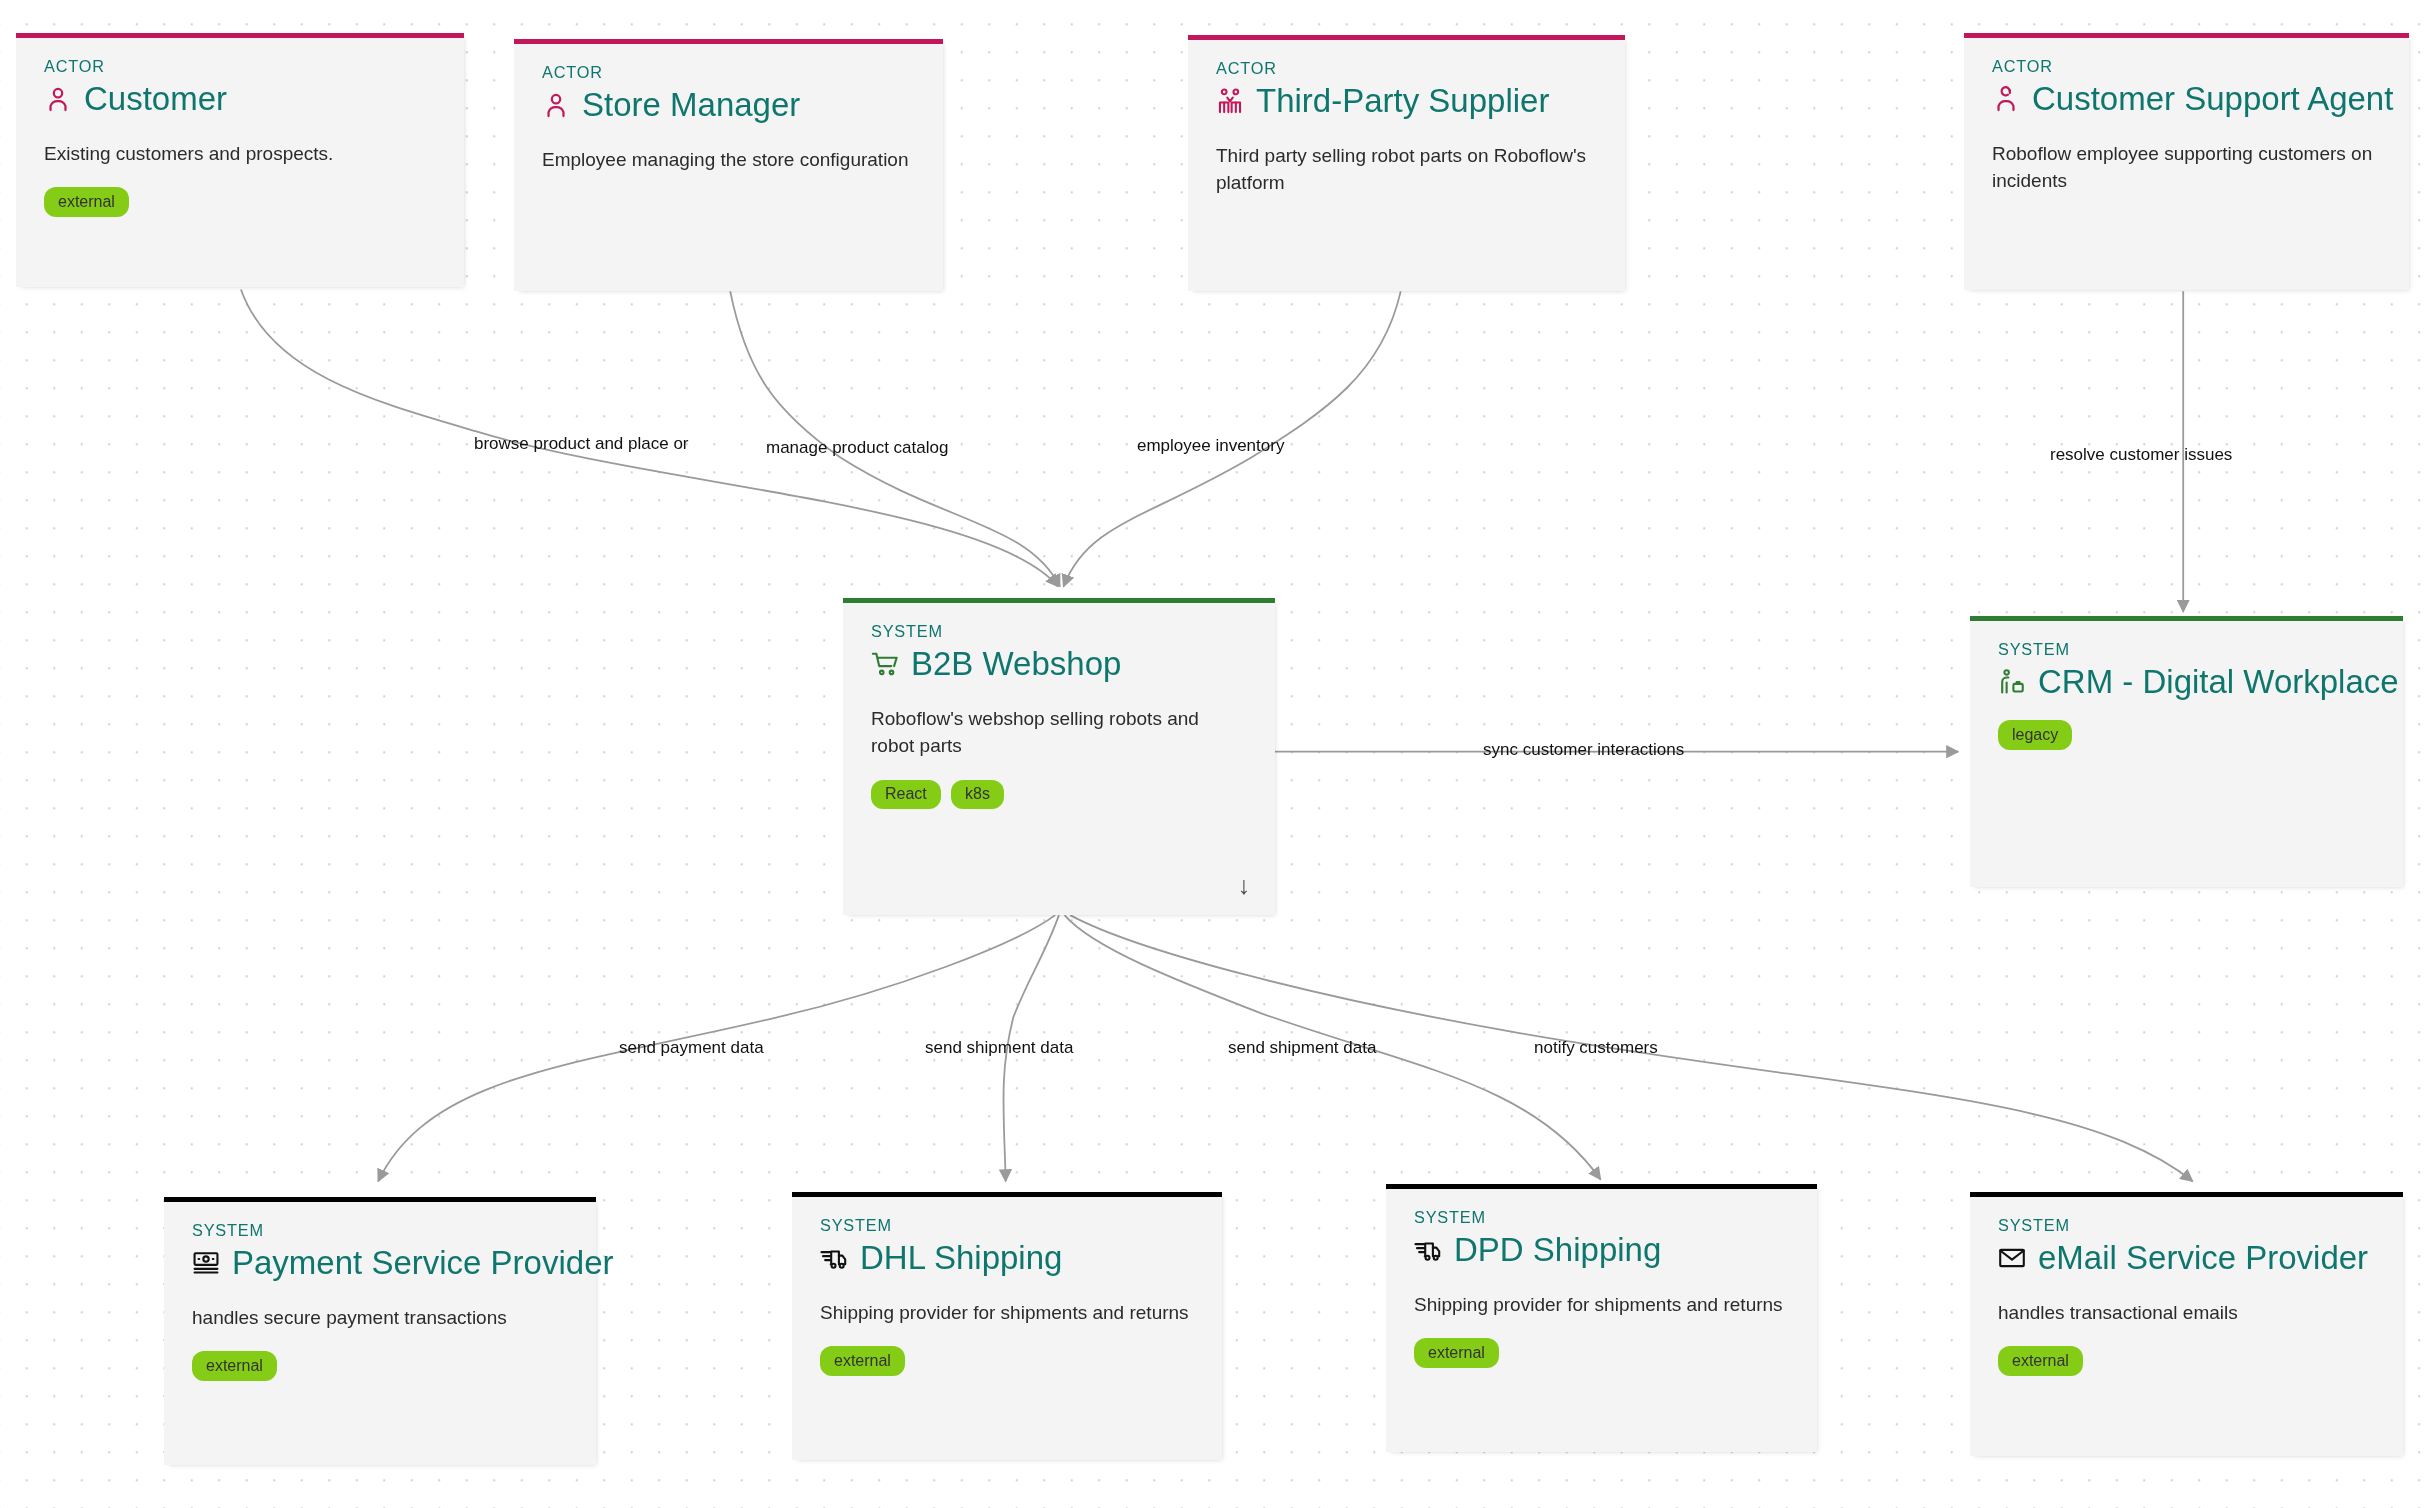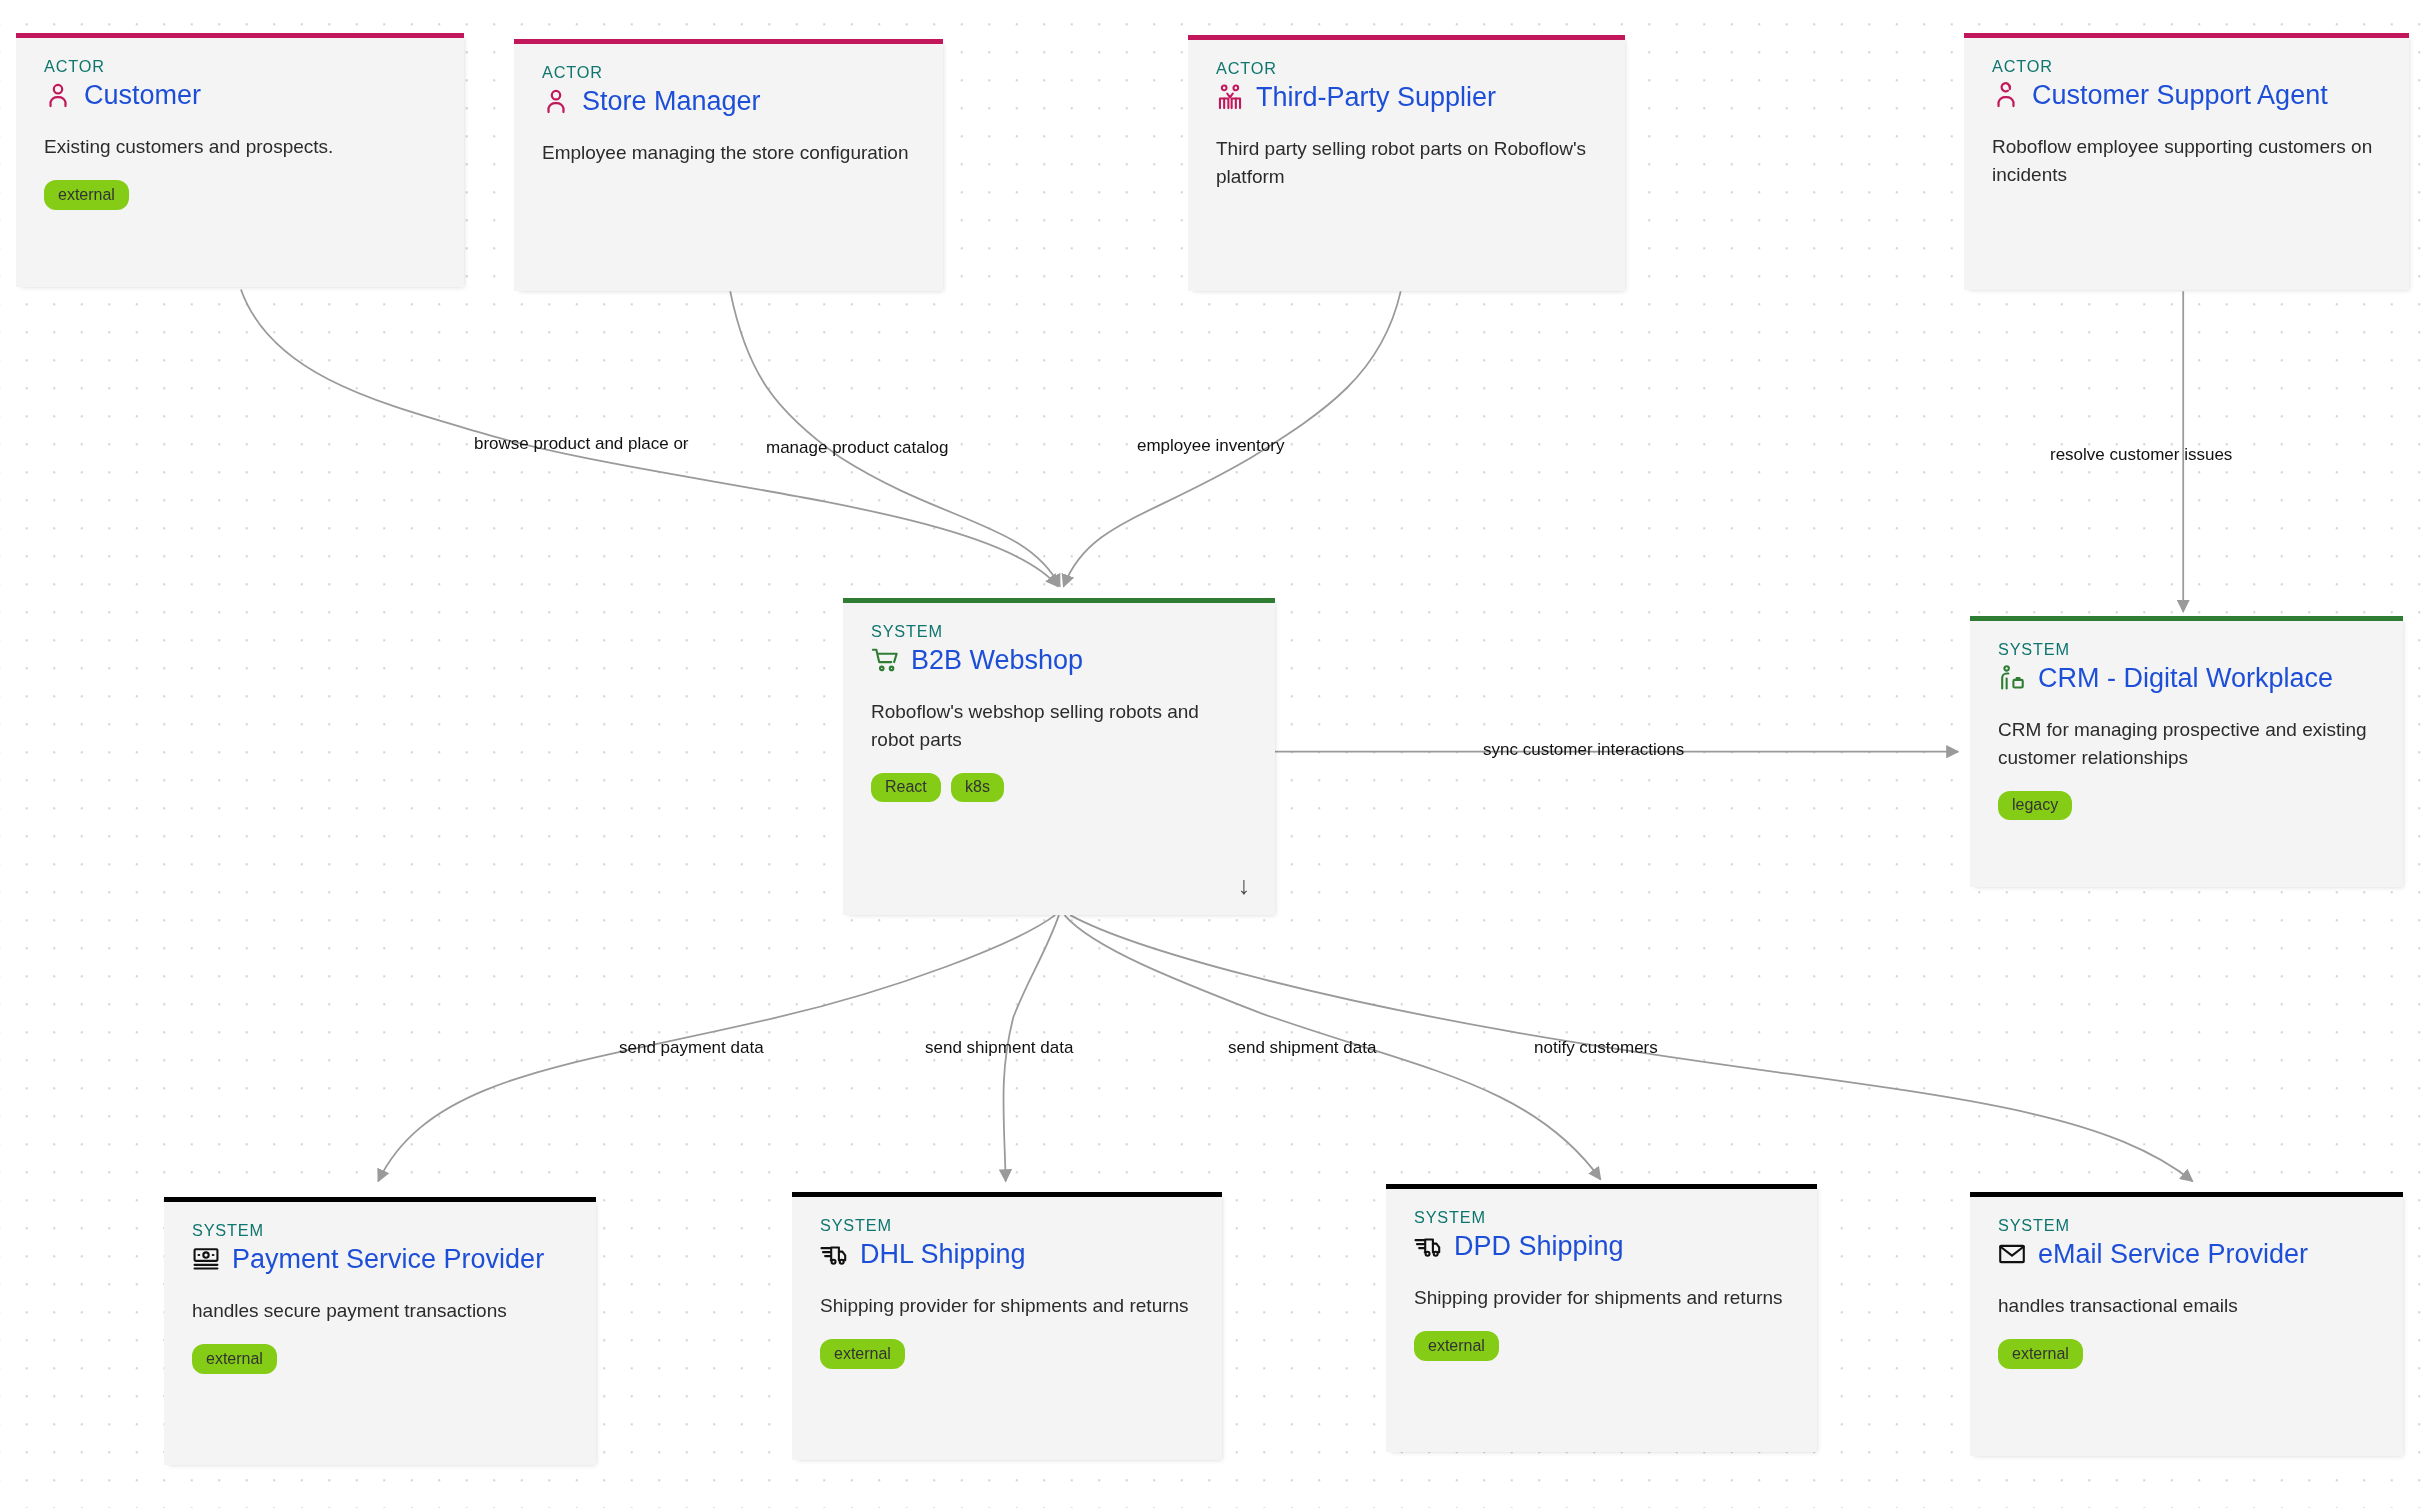--- a/index.html
+++ b/index.html
@@ -55,22 +55,22 @@
     align-items: center;
     gap: 12px;
     margin: 3.7px 0 0 0;
   }
   .title-icon {
     width: 28px; height: 28px;
     flex: 0 0 28px;
     display: block;
   }
   .title {
-    font-size: 27px;
-    color: #1d4ed8;
+    font-size: 33px;
+    color: #0f766e;
     line-height: 1.15;
     white-space: nowrap;
   }
   .desc {
     font-size: 19px;
     color: #2b2b2b;
     line-height: 1.45;
     margin: 22.4px 0 0 0;
   }
   .tags {
@@ -246,21 +246,20 @@
       <div class="title-row">
         <svg class="title-icon" viewBox="0 0 24 24" fill="none" stroke="#2e7d32" stroke-width="1.8" stroke-linecap="round" stroke-linejoin="round">
           <circle cx="7.4" cy="3.8" r="1.9"></circle>
           <path d="M3.6 21 v-9 a3.8 3.8 0 0 1 3.8-3.8 h1.5"></path>
           <path d="M7.4 12.4 v8.6"></path>
           <rect x="13.2" y="13.6" width="8" height="6.6" rx="1.1"></rect>
           <path d="M16 13.6 v-1.5 h2.4 v1.5"></path>
         </svg>
         <div class="title">CRM - Digital Workplace</div>
       </div>
-      <div class="desc">CRM for managing prospective and existing customer relationships</div>
       <div class="tags">
         <span class="tag">legacy</span>
       </div>
     </div>
   </div>
 
   <div class="node ext" style="left:164px; top:1197px; width:432px; height:268px;">
     <div class="node-bar"></div>
     <div class="node-inner">
       <div class="kind">SYSTEM</div>

